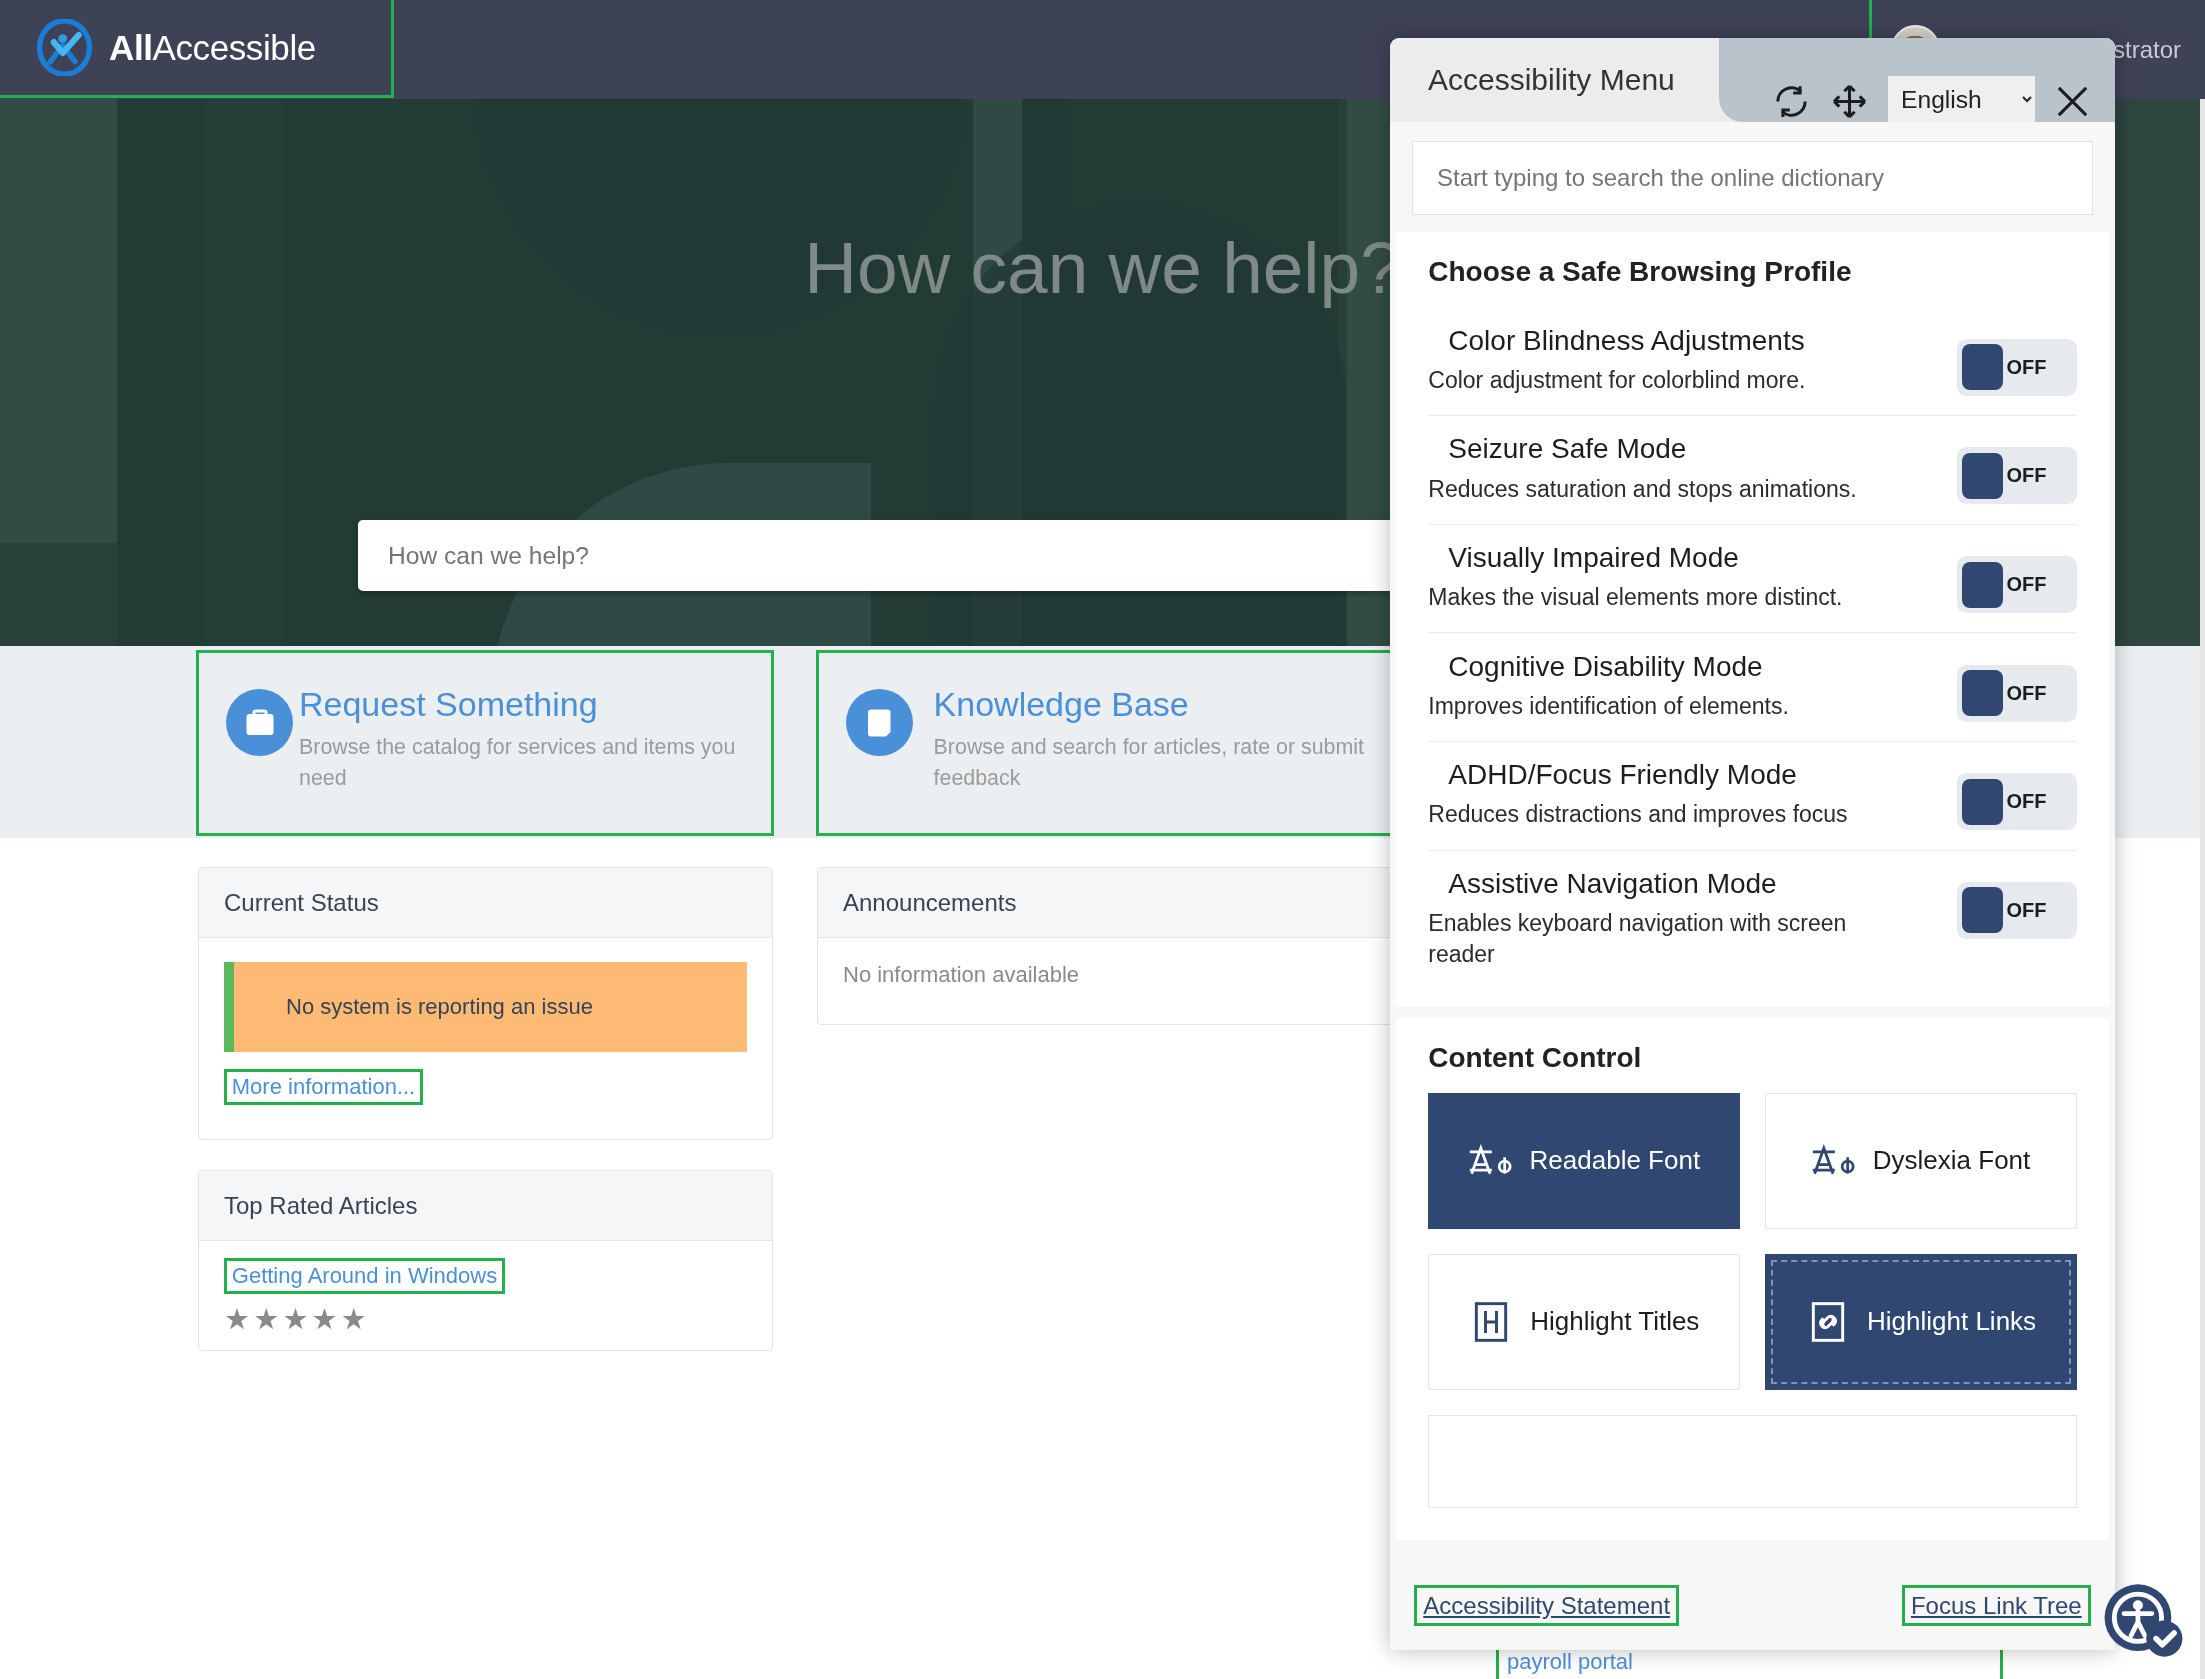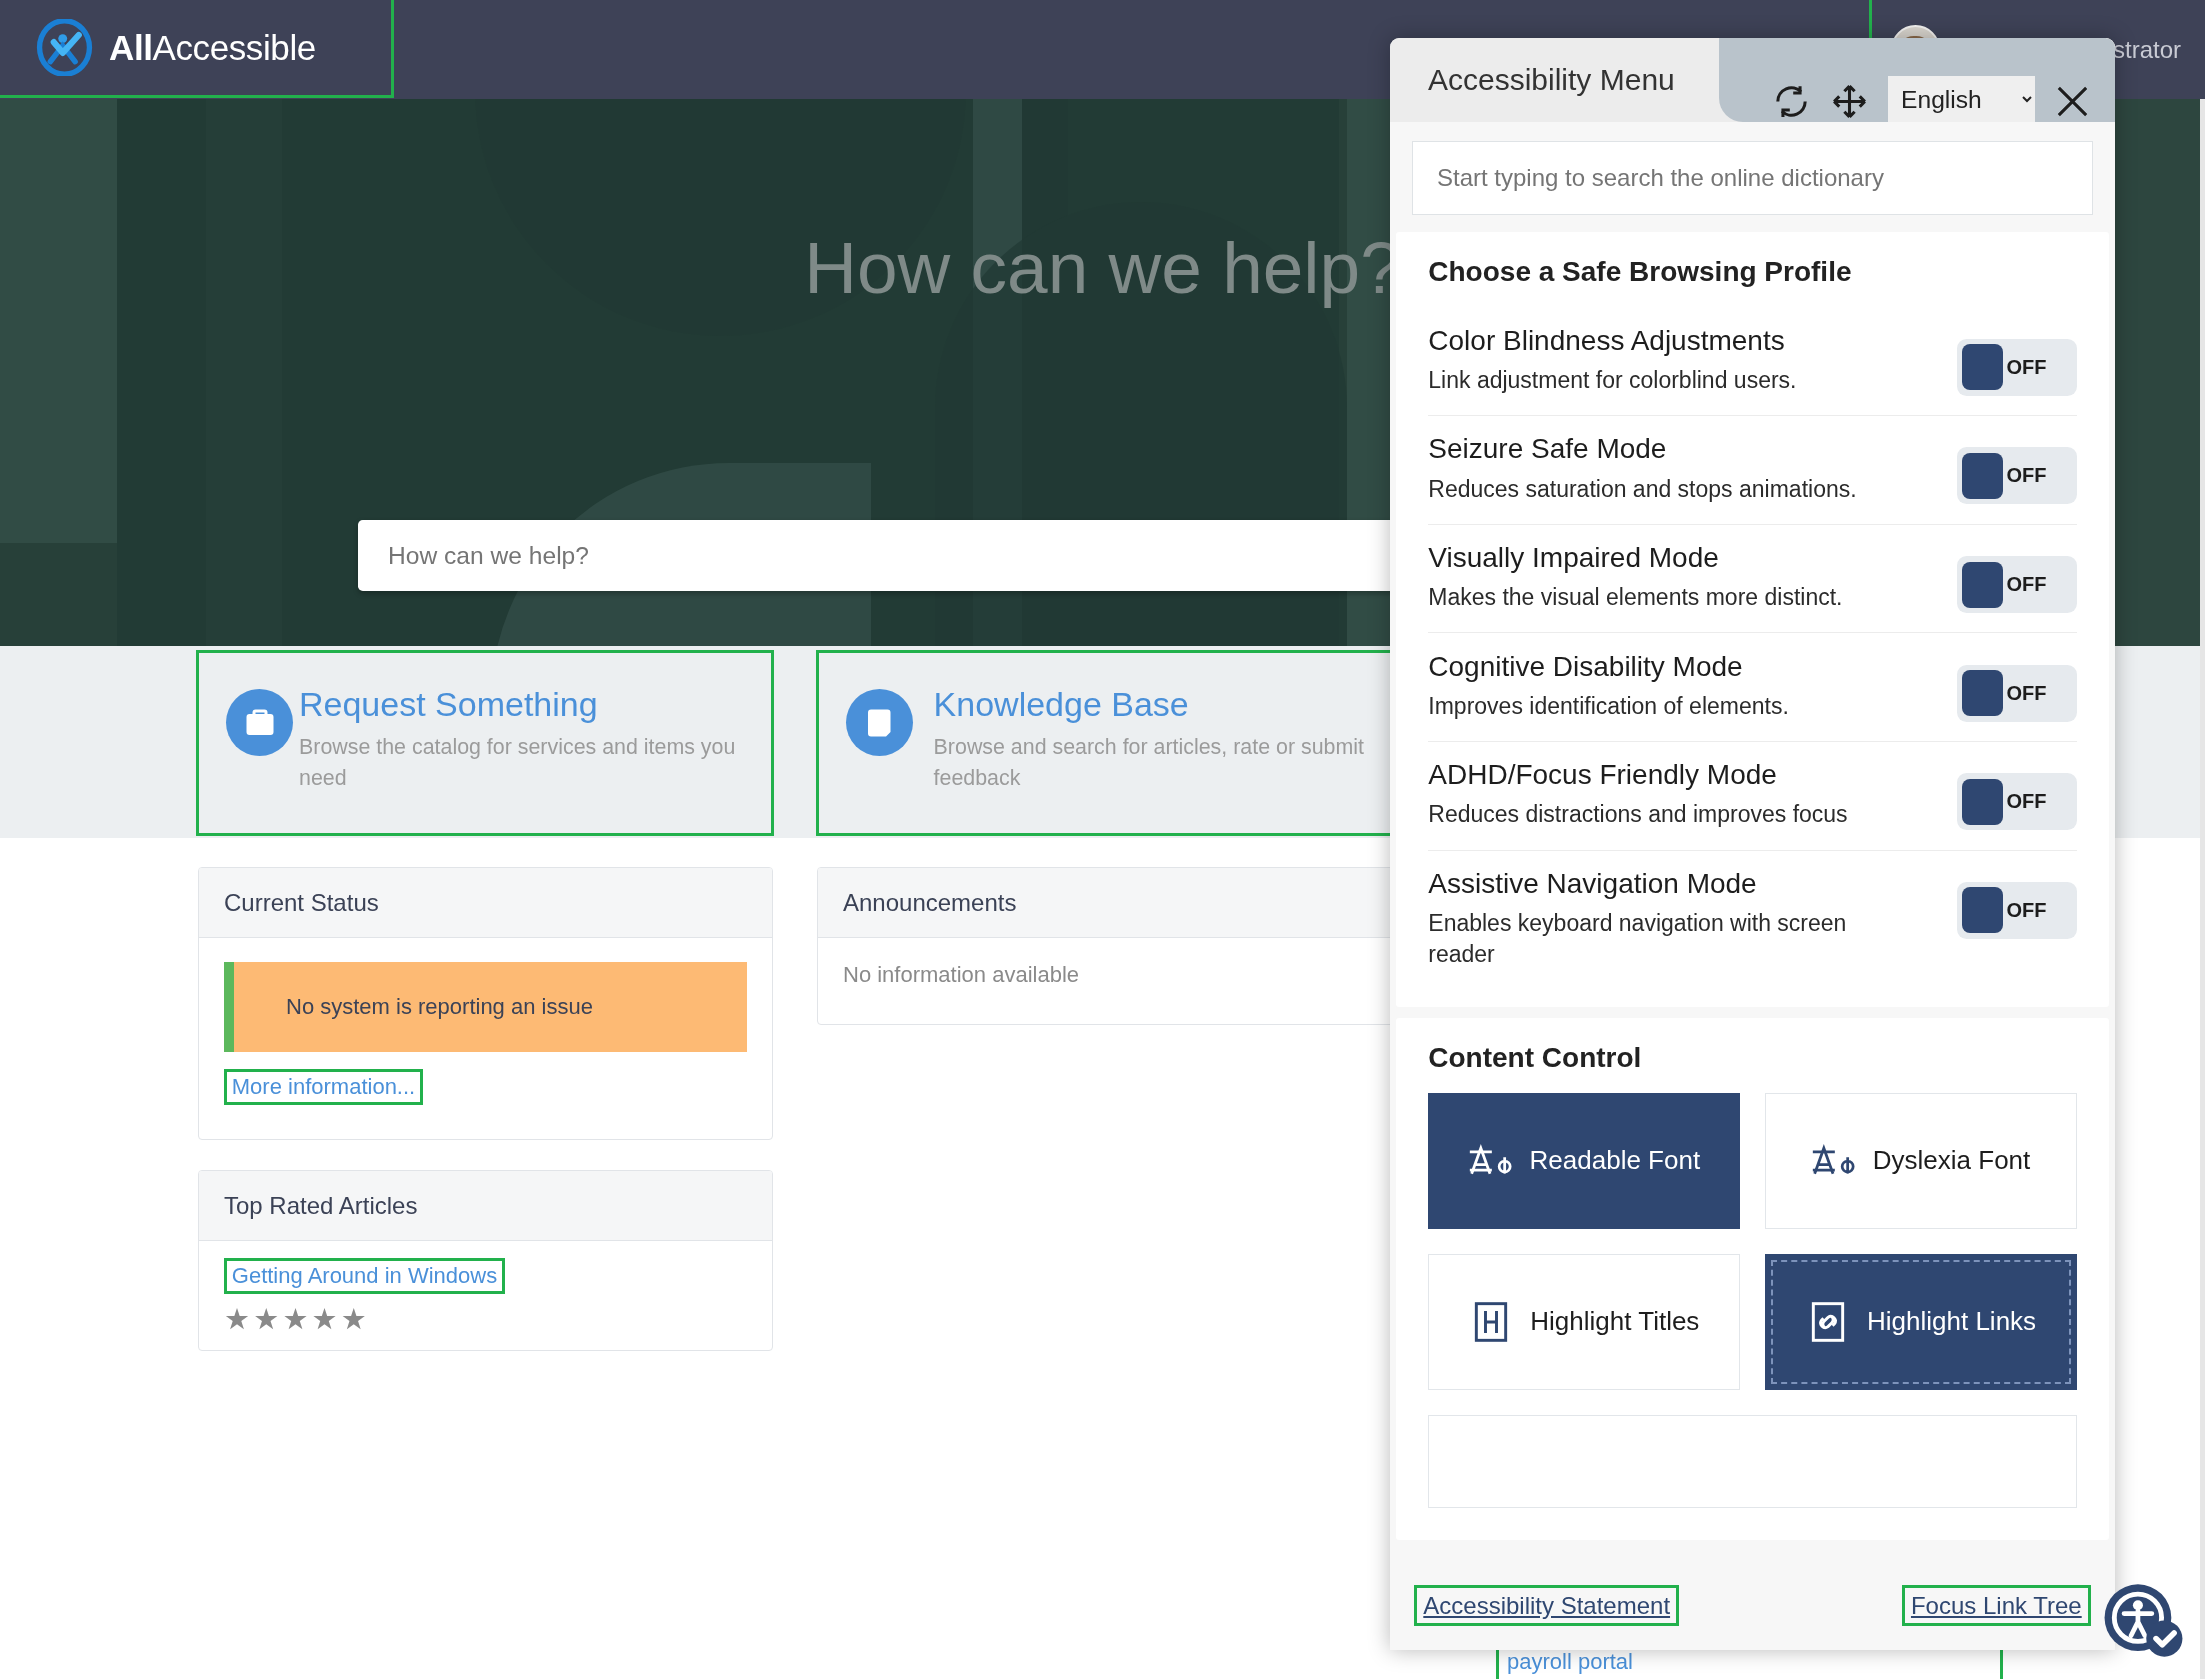--- a/index.html
+++ b/index.html
@@ -153,21 +153,21 @@
   .acc-section {
     background: #fff; margin: 0 6.3px 11px 6.3px; padding: 24px 32px 17.4px 32px;
     border-radius: 3.2px;
   }
   .acc-section-title { font-size: 28px; font-weight: 700; color: #222; margin-bottom: 19px; }
   .toggle-row {
     display: flex; align-items: flex-start; justify-content: space-between;
     padding: 17.4px 0 19px 0; border-bottom: 1.6px solid #ececec; gap: 16px;
   }
   .toggle-row:last-child { border-bottom: none; }
-  .tr-title { font-size: 28px; color: #1d1d1d; line-height: 1.15; }
+  .tr-title { font-size: 28px; color: #1d1d1d; line-height: 1.15; margin-left: 20px; }
   .tr-desc { font-size: 23px; color: #2b2b2b; margin-top: 8px; line-height: 1.35; }
   .tgl {
     flex: none; width: 120px; height: 57px; background: #e6eaee; border-radius: 9.5px;
     display: flex; align-items: center; padding: 5.5px; margin-top: 14px; cursor: pointer;
   }
   .tgl .knob { width: 41px; height: 46px; background: #2f4771; border-radius: 8px; }
   .tgl .lbl { font-size: 20px; font-weight: 700; color: #1d1d1d; margin-left: 3.2px; }
 
   .cc-grid { display: grid; grid-template-columns: 1fr 1fr; gap: 25px; margin-top: 8px; }
   .cc-tile {
@@ -330,21 +330,21 @@
         <input type="text" placeholder="Start typing to search the online dictionary" style="">
       </div>
     </div>
 
     <div class="acc-section">
       <div class="acc-section-title">Choose a Safe Browsing Profile</div>
 
       <div class="toggle-row">
         <div>
           <div class="tr-title">Color Blindness Adjustments</div>
-          <div class="tr-desc">Link adjustment for colorblind users.</div>
+          <div class="tr-desc">Color adjustment for colorblind more.</div>
         </div>
         <div class="tgl">
           <div class="knob"></div>
           <div class="lbl">OFF</div>
         </div>
       </div>
 
       <div class="toggle-row">
         <div>
           <div class="tr-title">Seizure Safe Mode</div>

